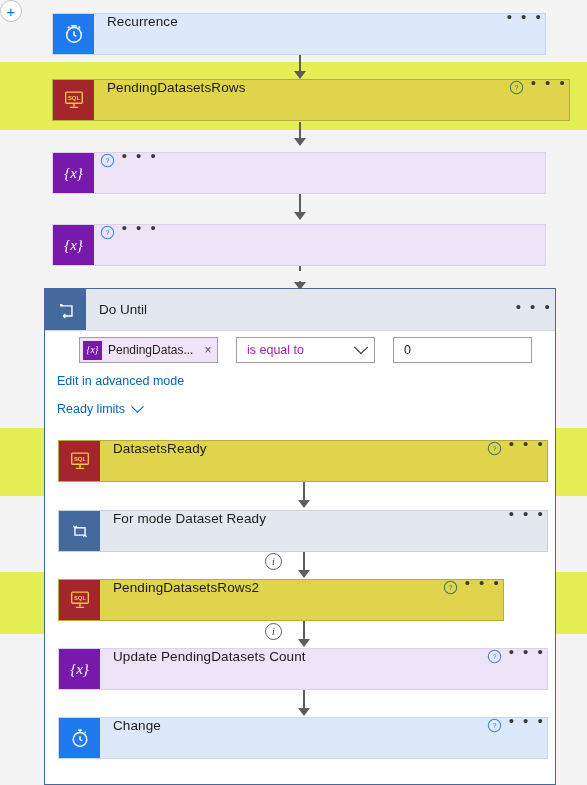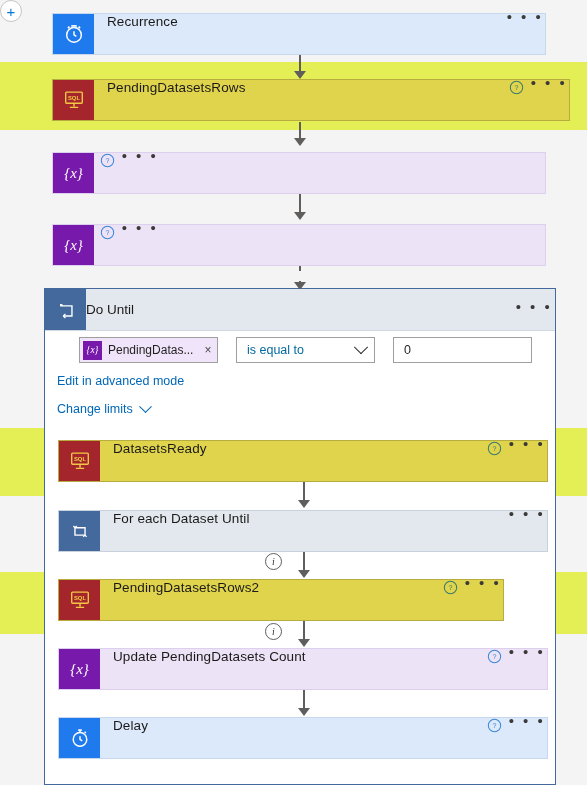--- a/index.html
+++ b/index.html
@@ -77,21 +77,21 @@
   .scope{
     position:absolute;left:44px;top:288px;width:512px;height:497px;
     background:#ffffff;border:1px solid #44699d;box-sizing:border-box;z-index:2;
   }
   .scope-head{
     position:absolute;left:45px;top:289px;width:510px;height:42px;
     display:flex;align-items:center;background:#e3e8ef;z-index:5;
     border-bottom:1px solid #d3d9e2;box-sizing:border-box;
   }
   .scope-head .ico{width:41px;height:41px;flex:0 0 41px;display:flex;align-items:center;justify-content:center;}
-  .scope-head .title{flex:1 1 auto;padding-left:0;font-size:13.5px;color:#1b1a19;}
+  .scope-head .title{flex:1 1 auto;padding-left:13px;font-size:13.5px;color:#1b1a19;}
   .scope-head .dots{width:42px;display:flex;align-items:center;justify-content:center;
     letter-spacing:2.5px;color:#3b3a39;font-size:15px;line-height:6px;padding-bottom:5px;}
 
   
   .cond{position:absolute;left:79px;top:337px;display:flex;align-items:center;z-index:6;}
   .tokenbox{
     width:139px;height:26px;box-sizing:border-box;
     border:1px solid #a19f9d;background:#fff;
     display:flex;align-items:center;
   }
@@ -106,21 +106,21 @@
   }
   .chip .ctxt{
     padding-left:6px;font-size:12px;color:#201f1e;white-space:nowrap;
     overflow:hidden;flex:1 1 auto;
   }
   .chip .cx{width:18px;text-align:center;color:#4a4a4a;font-size:12px;flex:0 0 18px;}
   .selbox{
     margin-left:18px;width:139px;height:26px;box-sizing:border-box;
     border:1px solid #a19f9d;background:#fff;
     display:flex;align-items:center;justify-content:space-between;
-    padding:0 8px 0 10px;font-size:12.5px;color:#0369a1;
+    padding:0 8px 0 10px;font-size:12.5px;color:#a21caf;
   }
   .chev{width:9px;height:9px;border-right:1.4px solid #323130;border-bottom:1.4px solid #323130;
         transform:rotate(45deg) translate(-2px,-2px);}
   .valbox{
     margin-left:18px;width:139px;height:26px;box-sizing:border-box;
     border:1px solid #a19f9d;background:#fff;
     display:flex;align-items:center;padding-left:10px;font-size:12.5px;color:#201f1e;
   }
   .lnk{
     position:absolute;left:57px;color:#0067b8;font-size:12.5px;z-index:6;cursor:pointer;
@@ -258,21 +258,21 @@
       <span>is equal to</span>
       <span class="chev"></span>
     </div>
     <div class="valbox">
       <span>0</span>
     </div>
   </div>
 
   <div class="lnk" style="top:374px;text-align:right;">Edit in advanced mode</div>
   <div class="lnk" style="top:402px;">
-    <span>Change limits</span><span class="dchev"></span>
+    <span>Ready limits</span><span class="dchev"></span>
   </div>
 
   <div class="card c-hl" style="left:58px;top:440px;width:490px;">
     <div class="ico t-sql">
       <svg width="24" height="24" viewBox="0 0 26 26" fill="none" stroke="#f2c744" stroke-width="1.5">
         <rect x="4" y="4.5" width="18" height="12" rx="1"></rect>
         <path d="M13 16.5v3.5M8.5 21h9" stroke-width="1.6"></path>
         <text x="13" y="12.6" font-size="6.4" fill="#f2c744" stroke="none" text-anchor="middle" font-family="Liberation Sans, sans-serif" font-weight="bold">SQL</text>
       </svg>
     </div>
@@ -287,21 +287,21 @@
   </div>
 
   <div class="card c-grey" style="left:58px;top:510px;width:490px;">
     <div class="ico t-steel">
       <svg width="22" height="22" viewBox="0 0 24 24" fill="none" stroke="#fff" stroke-width="1.5">
         <path d="M6.5 8.5h11v8H6.5z"></path>
         <path d="M6.5 8.5 4.8 6.6M6.5 8.5l2-1.9" stroke-width="1.4"></path>
         <path d="M17.5 16.5l1.7 1.9M17.5 16.5l-2 1.9" stroke-width="1.4"></path>
       </svg>
     </div>
-    <div class="title">For each Dataset Until</div>
+    <div class="title">For mode Dataset Ready</div>
     <div class="dots">• • •</div>
   </div>
 
   <div class="card c-hl" style="left:58px;top:579px;width:446px;">
     <div class="ico t-sql">
       <svg width="24" height="24" viewBox="0 0 26 26" fill="none" stroke="#f2c744" stroke-width="1.5">
         <rect x="4" y="4.5" width="18" height="12" rx="1"></rect>
         <path d="M13 16.5v3.5M8.5 21h9" stroke-width="1.6"></path>
         <text x="13" y="12.6" font-size="6.4" fill="#f2c744" stroke="none" text-anchor="middle" font-family="Liberation Sans, sans-serif" font-weight="bold">SQL</text>
       </svg>
@@ -333,21 +333,21 @@
   <div class="card c-blue" style="left:58px;top:717px;width:490px;">
     <div class="ico t-blue">
       <svg width="22" height="22" viewBox="0 0 24 24" fill="none" stroke="#fff" stroke-width="1.6">
         <circle cx="12" cy="13.5" r="7.4"></circle>
           <path d="M12 10v3.5l2.4 1.6"></path>
         <path d="M10 3.4h4" stroke-width="1.8"></path>
           <path d="M12 3.4v2.6" stroke-width="1.6"></path>
         <path d="M18.4 6.6 17 5.2" stroke-width="1.6"></path>
       </svg>
     </div>
-    <div class="title">Delay</div>
+    <div class="title">Change</div>
     <div class="help">
       <svg width="15" height="15" viewBox="0 0 16 16" fill="none" stroke="#3b86d6" stroke-width="1.1">
         <circle cx="8" cy="8" r="6.6"></circle>
         <text x="8" y="11.1" font-size="7.6" fill="#3b86d6" stroke="none" text-anchor="middle" font-family="Liberation Sans, sans-serif">?</text>
       </svg>
     </div>
     <div class="dots">• • •</div>
   </div>
 
 </div>

